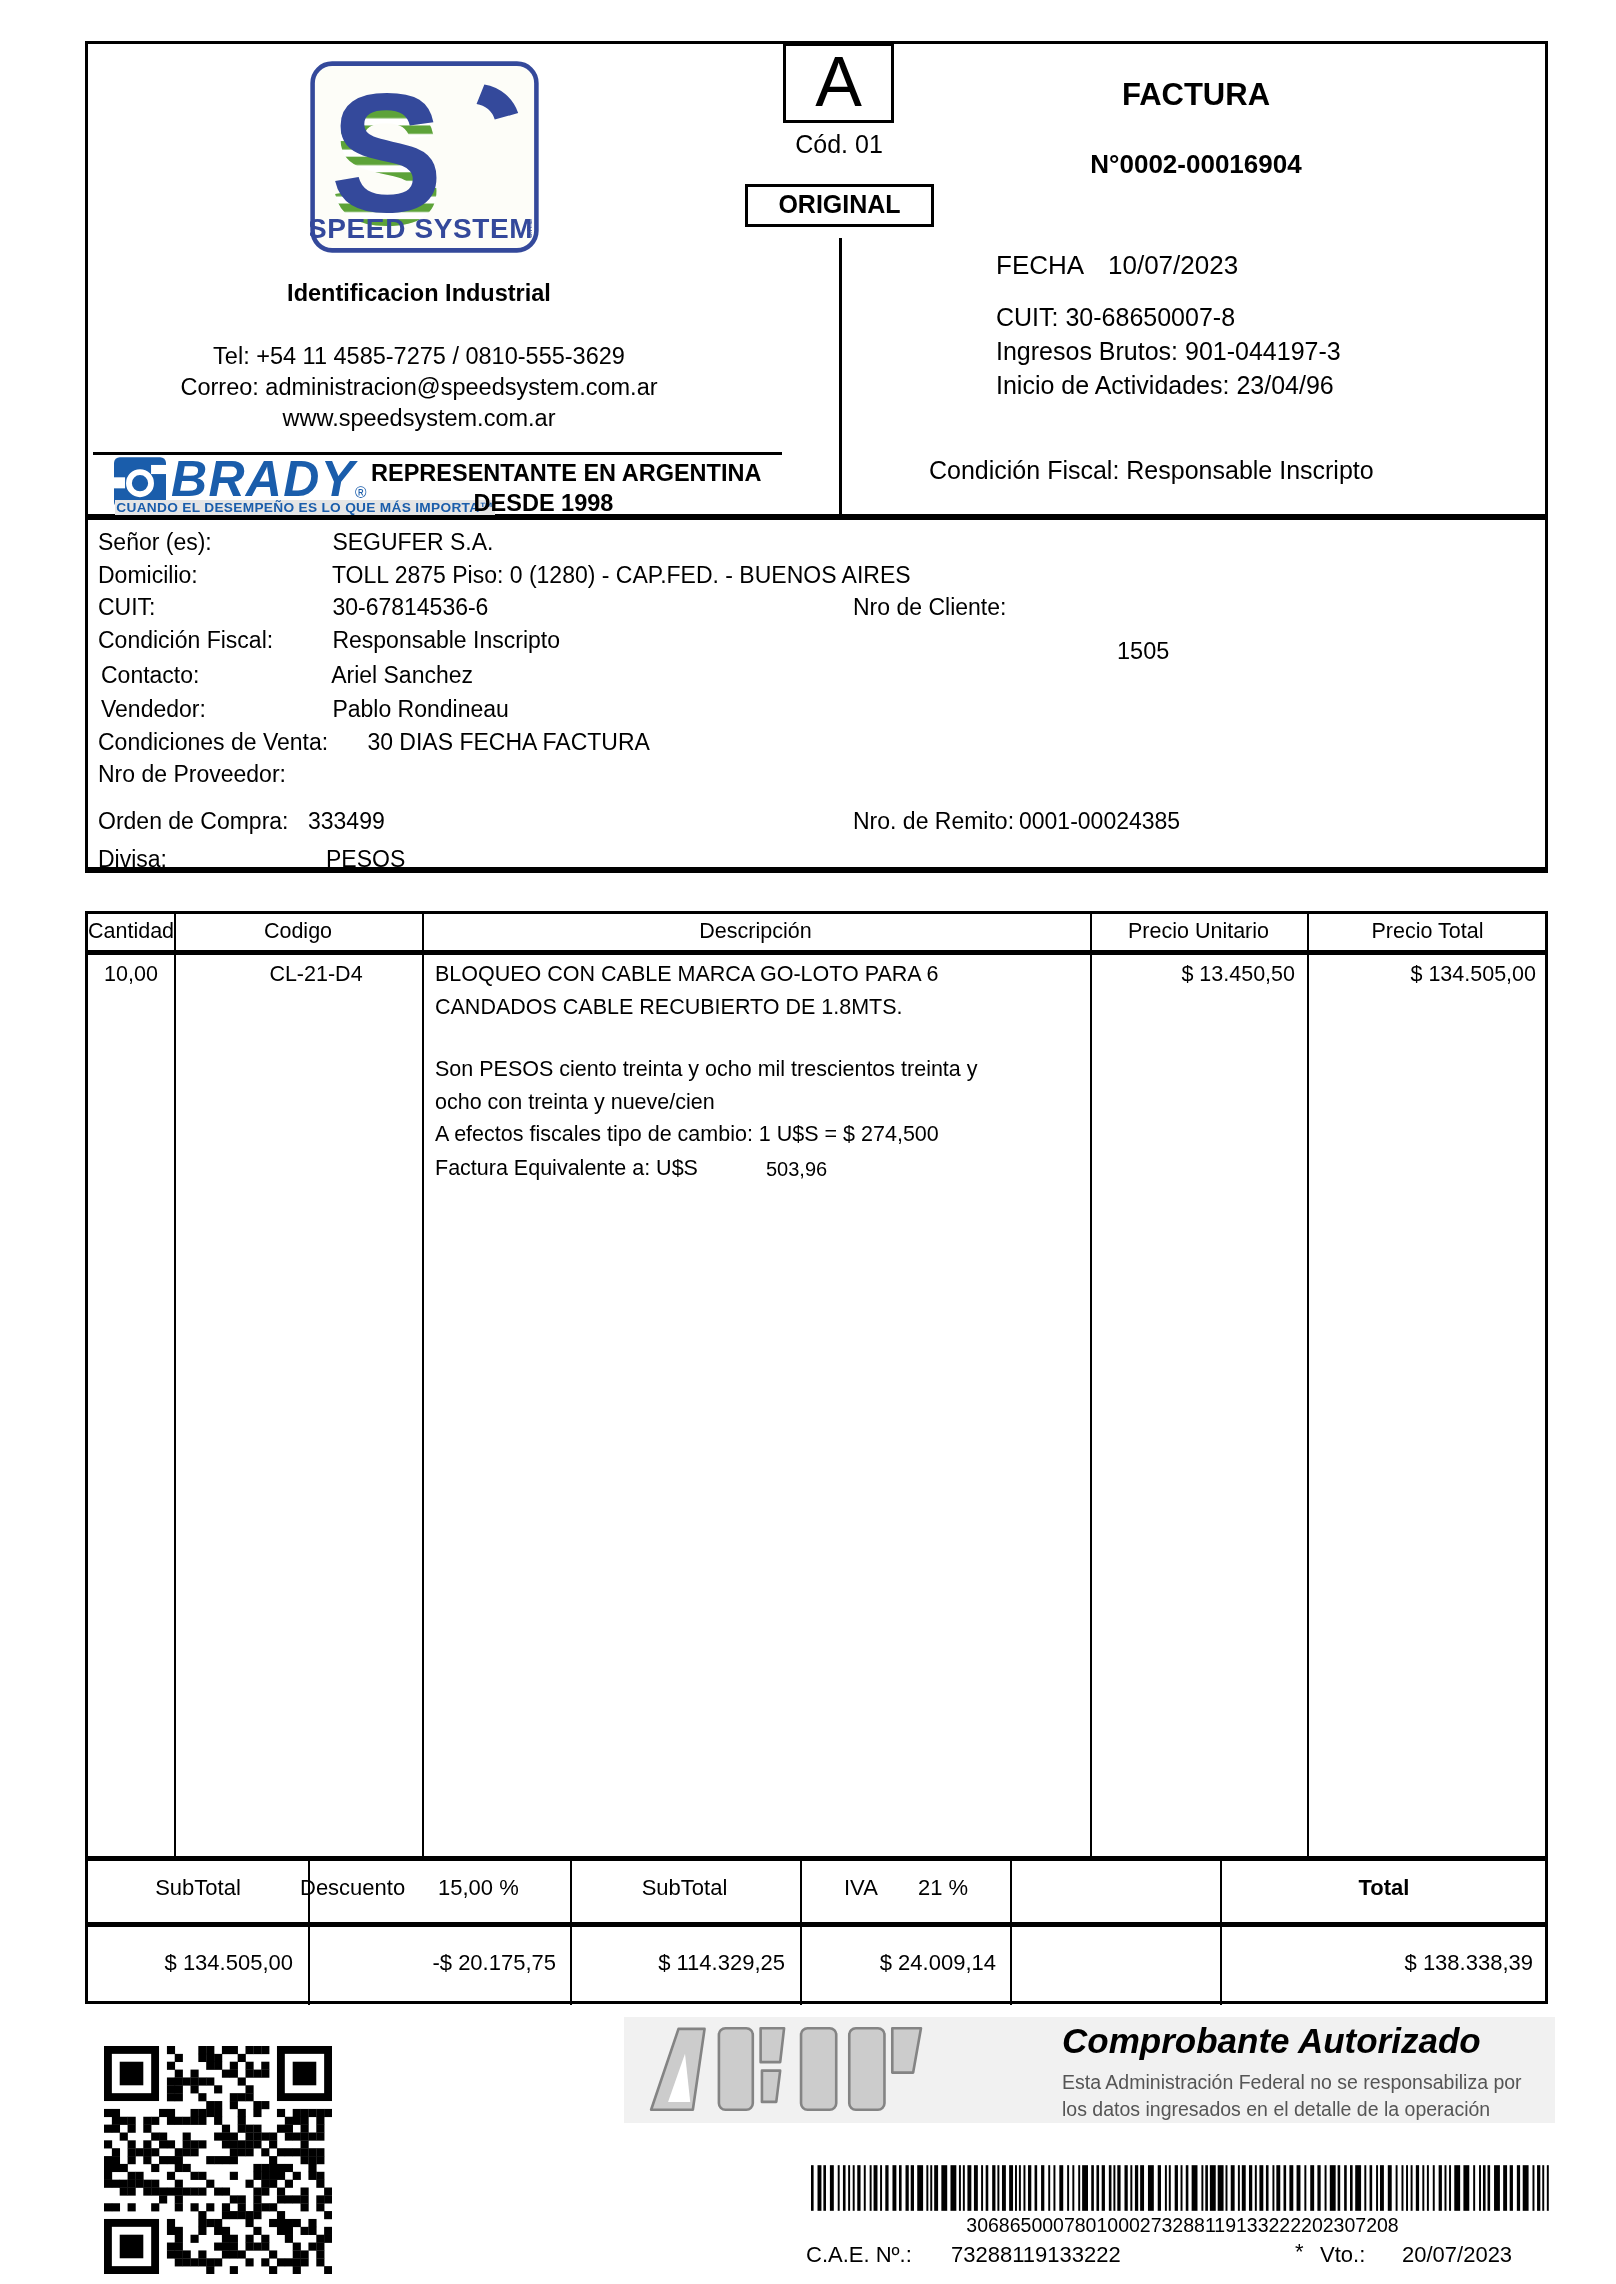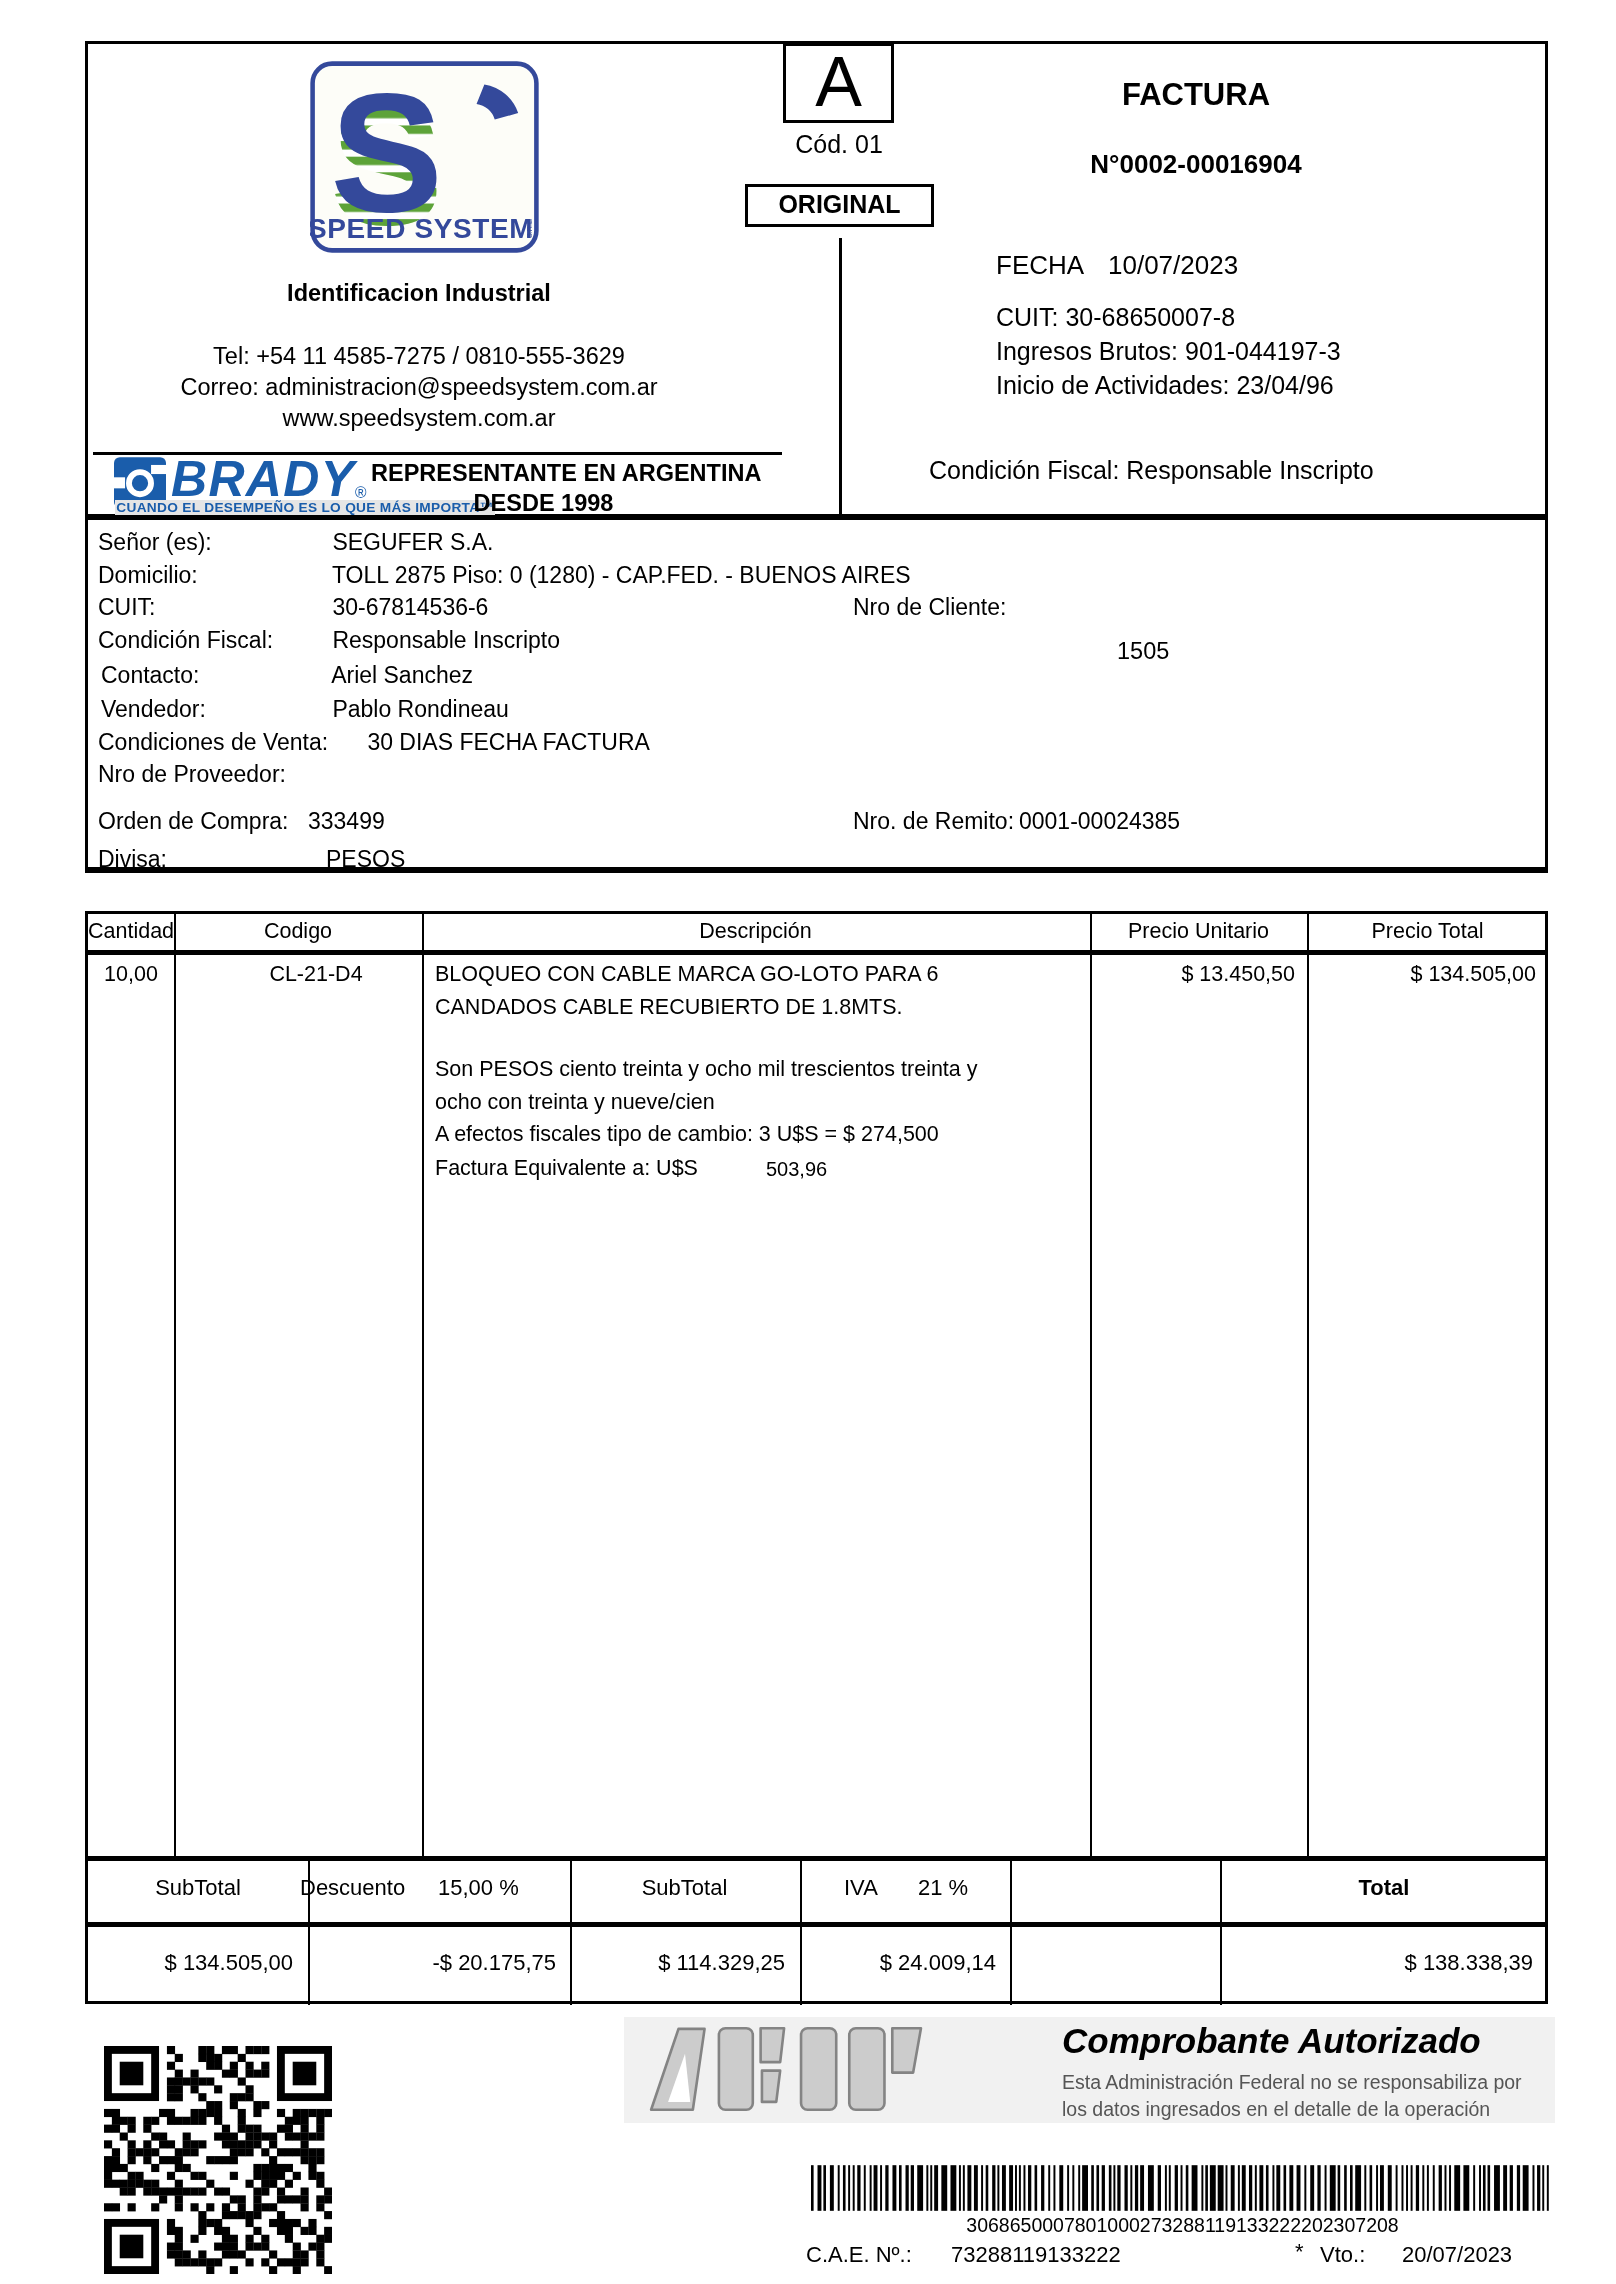--- a/index.html
+++ b/index.html
@@ -141,21 +141,21 @@
 
   <div class="abs fs33 c" style="left:88px;top:962px;width:86px;">10,00</div>
   <div class="abs fs33 c" style="left:174px;top:962px;width:284px;">CL-21-D4</div>
   <div class="abs fs33" style="left:435px;top:962px;">BLOQUEO CON CABLE MARCA GO-LOTO PARA 6</div>
   <div class="abs fs33" style="left:435px;top:995px;">CANDADOS CABLE RECUBIERTO DE 1.8MTS.</div>
   <div class="abs fs33 r" style="left:1093px;top:962px;width:202px;">$ 13.450,50</div>
   <div class="abs fs33 r" style="left:1310px;top:962px;width:226px;">$ 134.505,00</div>
 
   <div class="abs fs33" style="left:435px;top:1057px;">Son PESOS ciento treinta y ocho mil trescientos treinta y</div>
   <div class="abs fs33" style="left:435px;top:1090px;">ocho con treinta y nueve/cien</div>
-  <div class="abs fs33" style="left:435px;top:1122px;">A efectos fiscales tipo de cambio: 3 U$S = $ 274,500</div>
+  <div class="abs fs33" style="left:435px;top:1122px;">A efectos fiscales tipo de cambio: 1 U$S = $ 274,500</div>
   <div class="abs fs33" style="left:435px;top:1156px;">Factura Equivalente a: U$S</div>
   <div class="abs fs31" style="left:766px;top:1158px;">503,96</div>
 
   <div class="line" style="left:85px;top:1856px;width:1463px;height:5.2px;"></div>
   <div class="line" style="left:85px;top:1922px;width:1463px;height:5.2px;"></div>
   <div class="line" style="left:308px;top:1856px;width:2px;height:149px;"></div>
   <div class="line" style="left:570px;top:1856px;width:2px;height:149px;"></div>
   <div class="line" style="left:800px;top:1856px;width:2px;height:149px;"></div>
   <div class="line" style="left:1010px;top:1856px;width:2px;height:149px;"></div>
   <div class="line" style="left:1220px;top:1856px;width:2px;height:149px;"></div>

